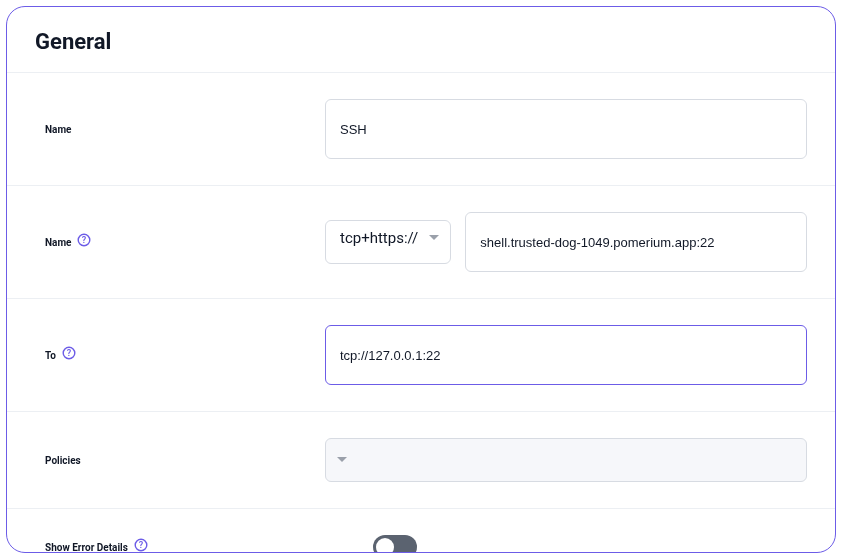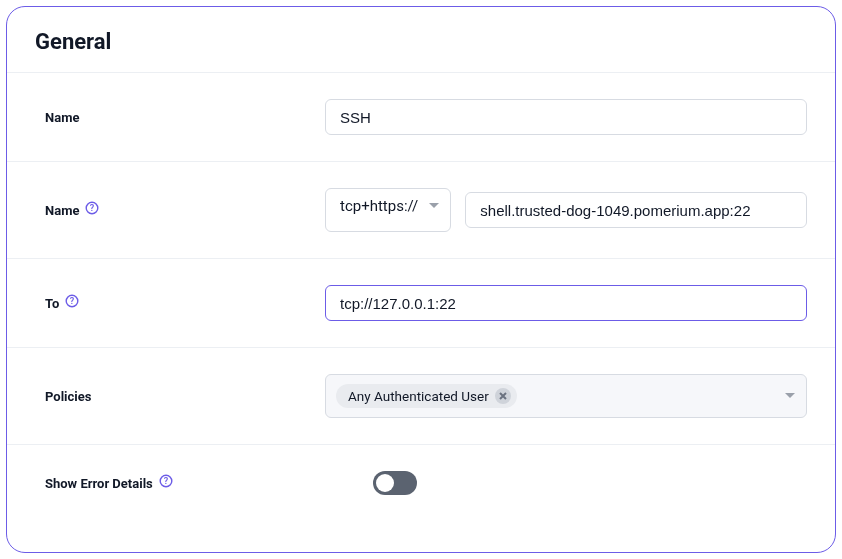--- a/index.html
+++ b/index.html
@@ -32,38 +32,38 @@
     border-bottom: 1px solid #eceff3;
   }
   .row:last-child { border-bottom: none; gap: 48px; }
   .label-col {
     width: 290px;
     display: flex;
     align-items: center;
     gap: 6px;
   }
   .label-col label {
-    font-size: 13px;
+    font-size: 10px;
     font-weight: 700;
     color: #111827;
     padding-left: 10px;
   }
   .field-col {
     flex: 1;
     display: flex;
     gap: 14px;
     align-items: center;
   }
   .text-input {
     flex: 1;
-    height: 36px;
+    height: 60px;
     border: 1px solid #d7dbe2;
     border-radius: 6px;
     padding: 0 14px;
-    font-size: 15px;
+    font-size: 13px;
     color: #111827;
     background: #fff;
     outline: none;
   }
   .text-input.focused {
     border: 1.5px solid #6c5ce7;
   }
   .select-box {
     display: flex;
     align-items: center;
@@ -201,28 +201,20 @@
       <input type="text" class="text-input focused" value="tcp://127.0.0.1:22" style="">
     </div>
   </div>
 
   <div class="row">
     <div class="label-col">
       <label>Policies</label>
     </div>
     <div class="field-col">
       <div class="policies-box">
-        <span class="chip">
-          <span>Any Authenticated User</span>
-          <span class="chip-x">
-            <svg viewBox="0 0 8 8">
-                <path d="M1 1 L7 7 M7 1 L1 7" fill="none"></path>
-              </svg>
-          </span>
-        </span>
         <span class="caret">
           <svg viewBox="0 0 12 12">
               <path d="M1 3 L6 8 L11 3 Z"></path>
             </svg>
         </span>
       </div>
     </div>
   </div>
 
   <div class="row">

